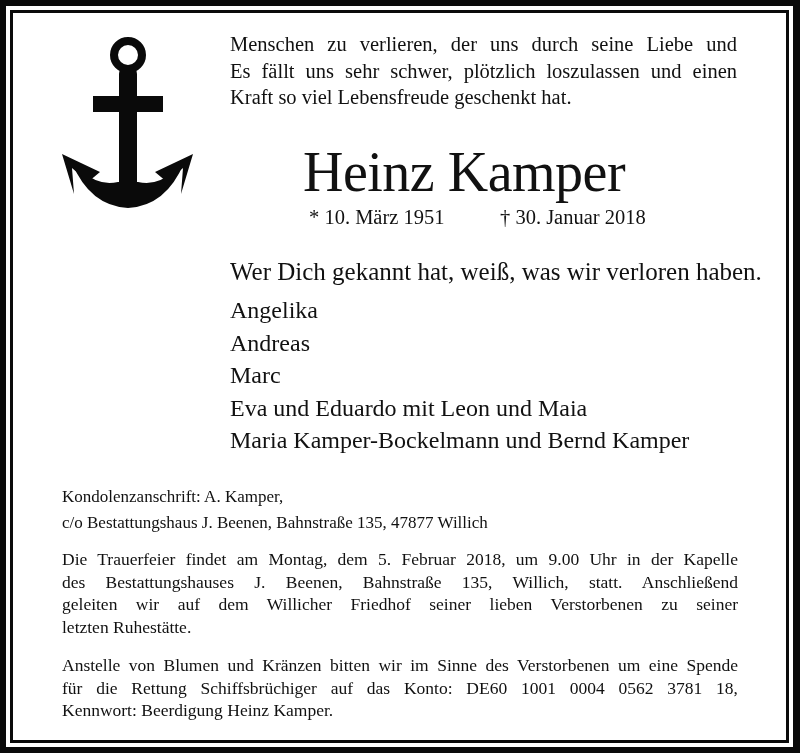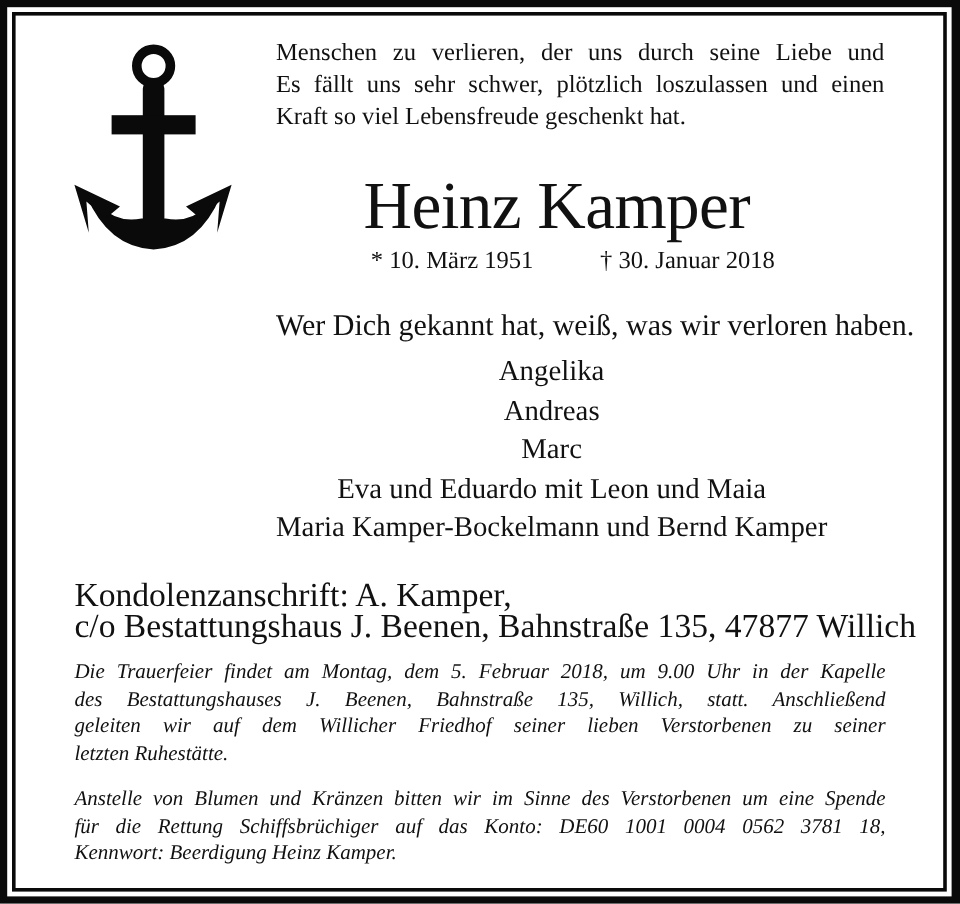--- a/index.html
+++ b/index.html
@@ -37,31 +37,31 @@
     .dates {
       position: absolute; top: 205px; font-size: 20.5px; line-height: 24px; white-space: nowrap;
     }
     .born { left: 309px; text-align: right; }
     .died { left: 500px; }
     .quote {
       position: absolute; left: 230px; top: 260px; font-size: 25px; line-height: 24px;
       white-space: nowrap;
     }
     .mourners {
-      position: absolute; left: 230px; top: 294px; font-size: 24px; line-height: 32.5px; text-align: center;
+      position: absolute; left: 230px; top: 294px; font-size: 24px; line-height: 32.5px;
     }
     .mourners div { white-space: nowrap; }
     .condolence {
-      position: absolute; left: 62px; top: 484px; font-size: 28px; line-height: 26px;
+      position: absolute; left: 62px; top: 484px; font-size: 17px; line-height: 26px;
     }
     .condolence div { white-space: nowrap; }
     .para {
       position: absolute; left: 62px; width: 676px; font-size: 17.5px; line-height: 22.5px;
     }
-    .para .l { display: block; text-align: justify; text-align-last: justify; white-space: nowrap; font-style: italic; }
+    .para .l { display: block; text-align: justify; text-align-last: justify; white-space: nowrap; }
     .para .l.last { text-align-last: left; }
     .para .l { white-space: normal; }
     .funeral { top: 548px; }
     .donation { top: 654px; }
   </style>
 </head>
 <body>
 
 <div class="frame-white"></div>
 <div class="frame-inner"></div>

